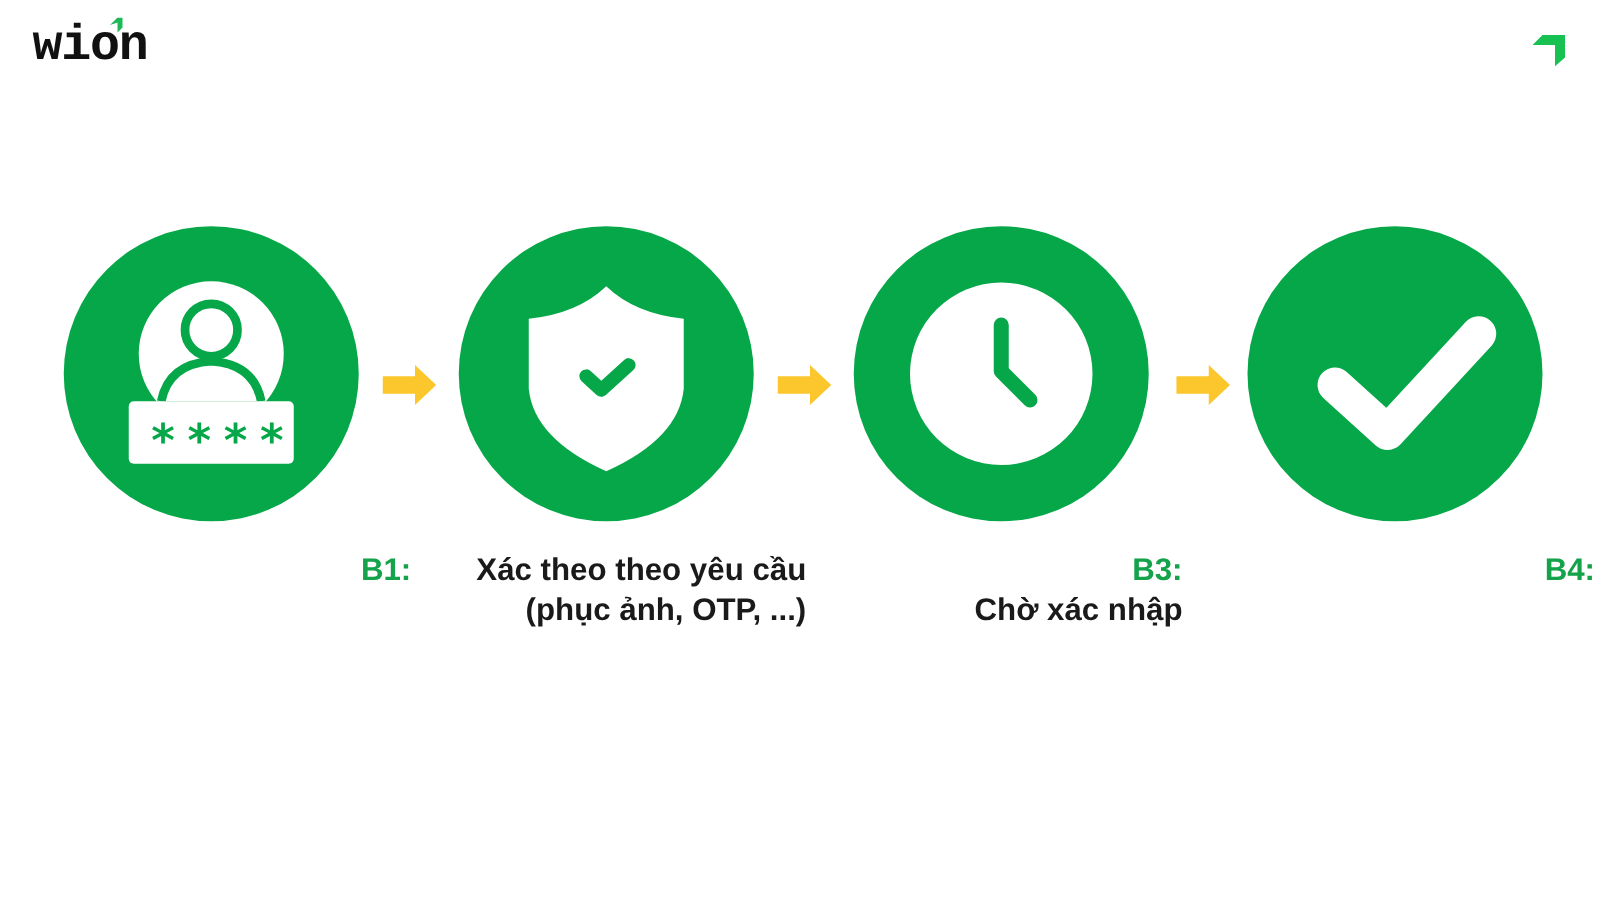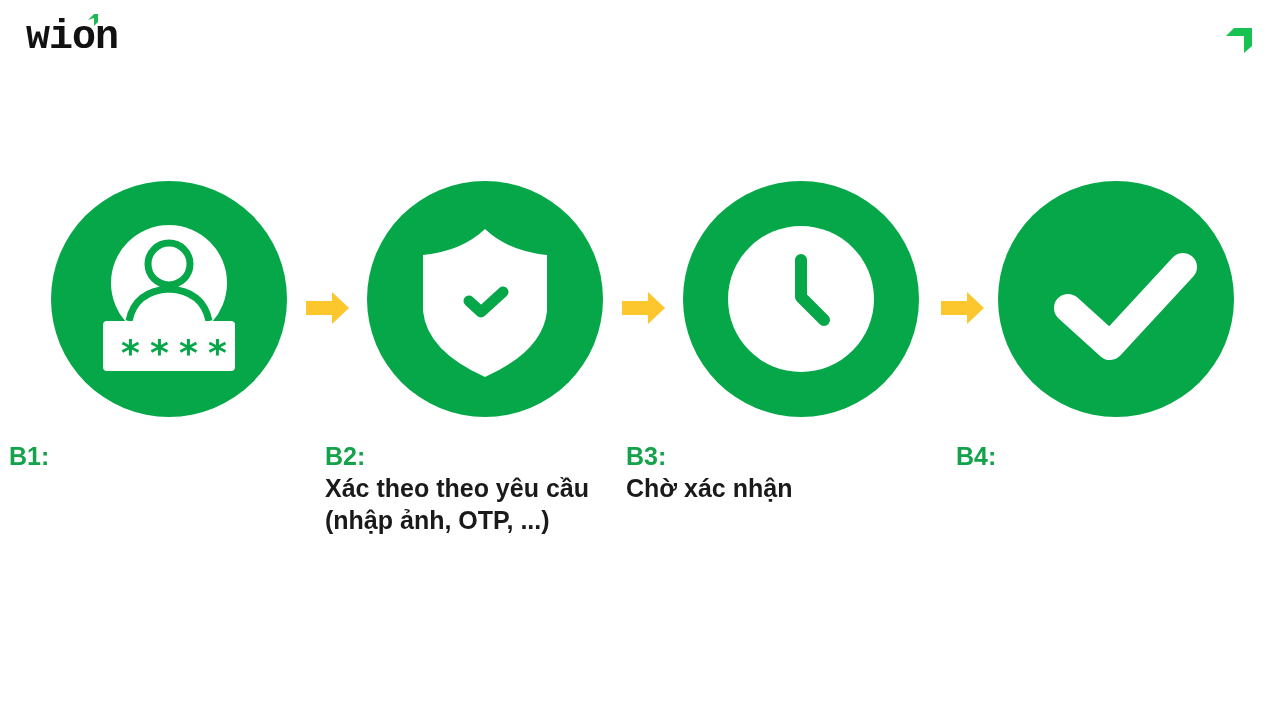--- a/index.html
+++ b/index.html
@@ -6,21 +6,21 @@
   body { width:1280px; height:720px; background:#ffffff; position:relative; overflow:hidden;
          font-family:"Liberation Sans", "DejaVu Sans", sans-serif; }
   .logo { position:absolute; left:26px; top:14px; height:48px; }
   .logo-text { position:absolute; left:0; top:0; font-family:Liberation Mono, monospace; font-weight:bold;
                font-size:40px; letter-spacing:-1px; color:#111111; line-height:48px; }
   .logo-accent { position:absolute; left:60px; top:0px; }
   .corner-mark { position:absolute; left:1226px; top:26px; }
   .step-circle { position:absolute; width:236px; height:236px; border-radius:50%; top:181px; }
   .step-circle svg { position:absolute; left:0; top:0; }
   .arrow { position:absolute; top:292px; }
-  .step-text { position:absolute; top:440px; width:320px; text-align:left; }
+  .step-text { position:absolute; top:440px; width:320px; text-align:right; }
   .step-num { font-weight:bold; font-size:25px; line-height:32px; }
   .step-label { font-weight:bold; font-size:25px; line-height:32px; color:#1a1a1a; }
 </style>
 </head>
 <body>
 
 <div class="logo">
   <span class="logo-text">wion</span>
   <svg class="logo-accent" width="14" height="12" viewBox="0 0 14 12">
     <polygon points="2,6 8,0 12,0 12,8 8,12 8,4" fill="#1db954"></polygon>
@@ -85,25 +85,24 @@
   <svg width="236" height="236" viewBox="0 0 236 236">
     <polyline points="70,127 112,165 185,86" fill="none" stroke="#ffffff" stroke-width="28" stroke-linecap="round" stroke-linejoin="round"></polyline>
   </svg>
 </div>
 
 <div class="step-text" style="left:9px;">
   <div class="step-num" style="color:#14a24a;">B1:</div>
 </div>
 
 <div class="step-text" style="left:325px;">
-  <div class="step-num" style="color:#14a24a;">B2:</div>
   <div class="step-label">Xác theo theo yêu cầu</div>
-  <div class="step-label">(nhập ảnh, OTP, ...)</div>
+  <div class="step-label">(phục ảnh, OTP, ...)</div>
 </div>
 
 <div class="step-text" style="left:626px;">
   <div class="step-num" style="color:#14a24a;">B3:</div>
-  <div class="step-label">Chờ xác nhận</div>
+  <div class="step-label">Chờ xác nhập</div>
 </div>
 
 <div class="step-text" style="left:956px;">
   <div class="step-num" style="color:#14a24a;">B4:</div>
 </div>
 
 </body></html>

